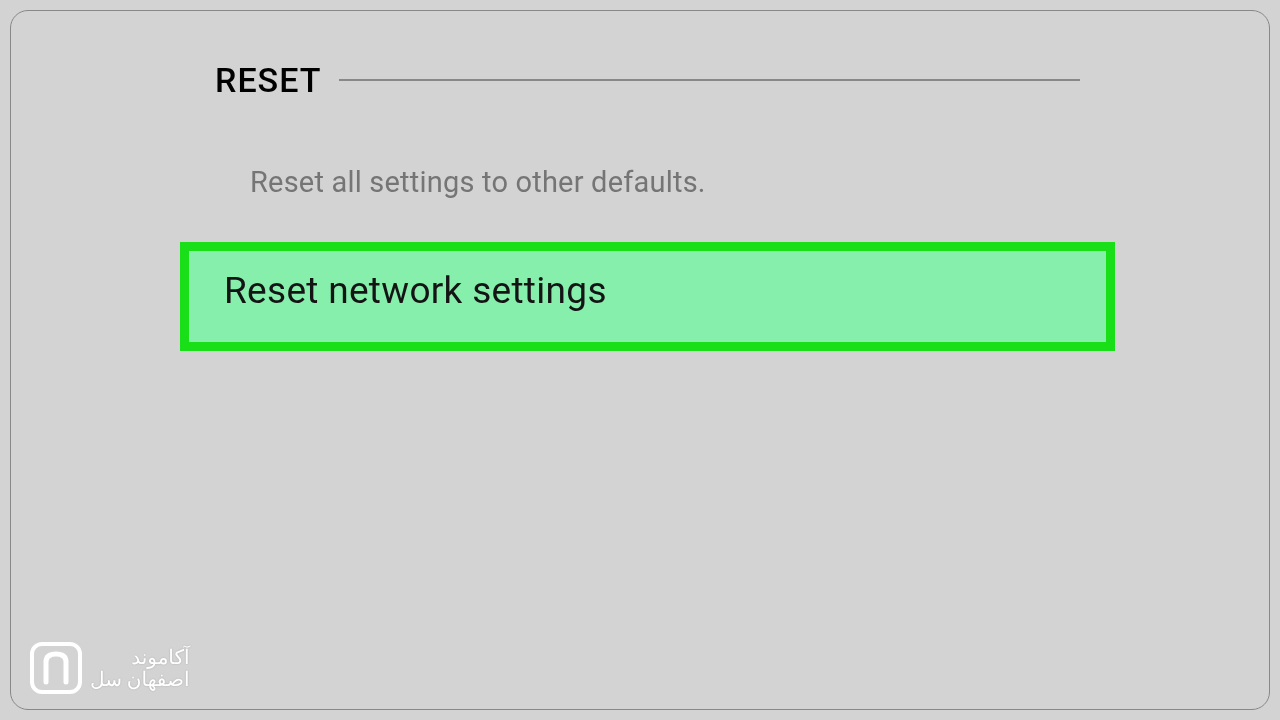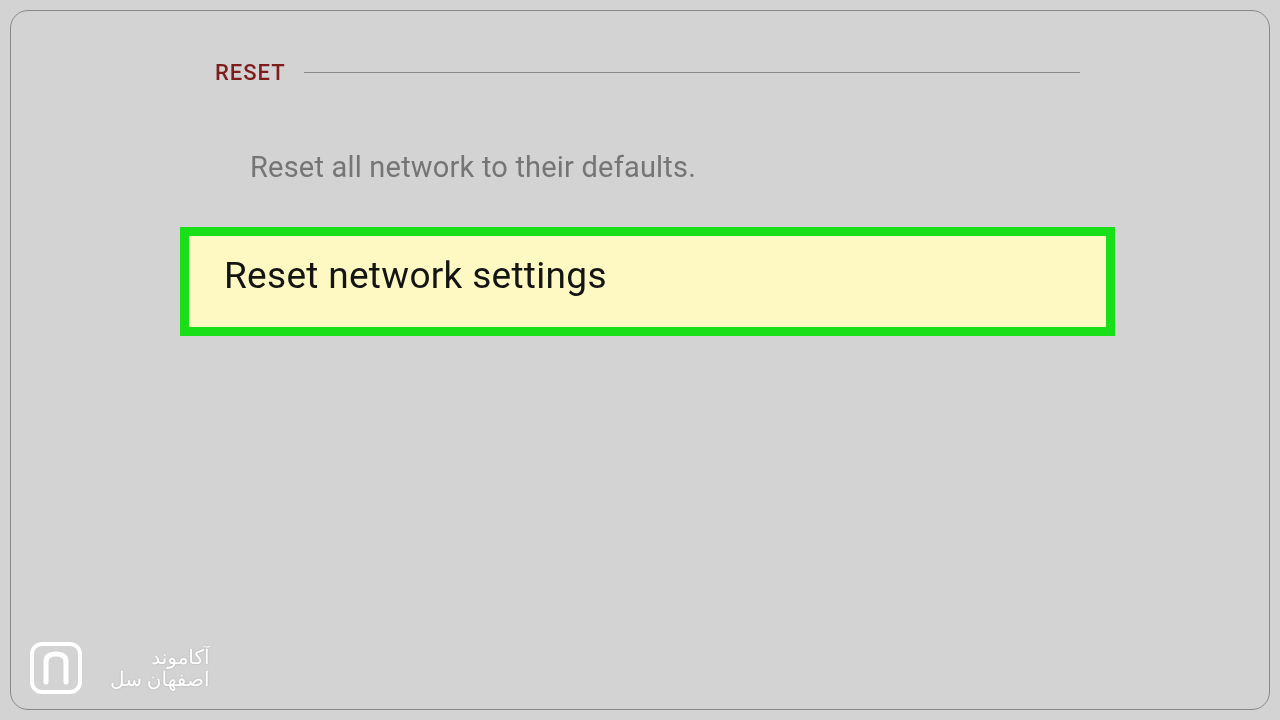--- a/index.html
+++ b/index.html
@@ -25,22 +25,22 @@
       top: 60px;
       left: 215px;
       right: 200px;
     }
     .section-header {
       display: flex;
       align-items: center;
       margin-bottom: 45px;
     }
     .section-title {
-      color: #7f1d1d;
-      font-size: 22px;
+      color: #000000;
+      font-size: 34px;
       font-weight: 500;
       letter-spacing: 1px;
     }
     .section-divider {
       flex: 1;
       height: 1.5px;
       background: #888;
       margin-left: 18px;
     }
     .setting-item {
@@ -55,32 +55,32 @@
     }
     .setting-desc {
       color: #757575;
       font-size: 29px;
       line-height: 1.35;
       letter-spacing: 0.2px;
     }
     .highlighted-wrapper {
       margin: 18px -35px 18px -35px;
       border: 9px solid #18df18;
-      background: #fef9c3;
+      background: #86efac;
     }
     .highlighted-wrapper .setting-item {
       padding: 18px 35px 22px 35px;
     }
     .bottom-logo {
       position: absolute;
       bottom: 24px;
       left: 28px;
       display: flex;
       align-items: center;
-      gap: 26px;
+      gap: 6px;
     }
     .logo-text-block {
       display: flex;
       flex-direction: column;
       align-items: flex-end;
       color: #fff;
       font-size: 20px;
       line-height: 1.1;
       font-weight: 400;
       text-shadow: 0 0 2px rgba(0,0,0,0.2);
@@ -92,21 +92,21 @@
 <div class="frame"></div>
 
 <div class="content">
 
   <div class="section-header">
     <span class="section-title">RESET</span>
     <span class="section-divider"></span>
   </div>
 
   <div class="setting-item">
-    <div class="setting-desc">Reset all network to their defaults.</div>
+    <div class="setting-desc">Reset all settings to other defaults.</div>
   </div>
 
   <div class="highlighted-wrapper">
     <div class="setting-item">
       <div class="setting-title">Reset network settings</div>
     </div>
   </div>
 
 
 </div>

